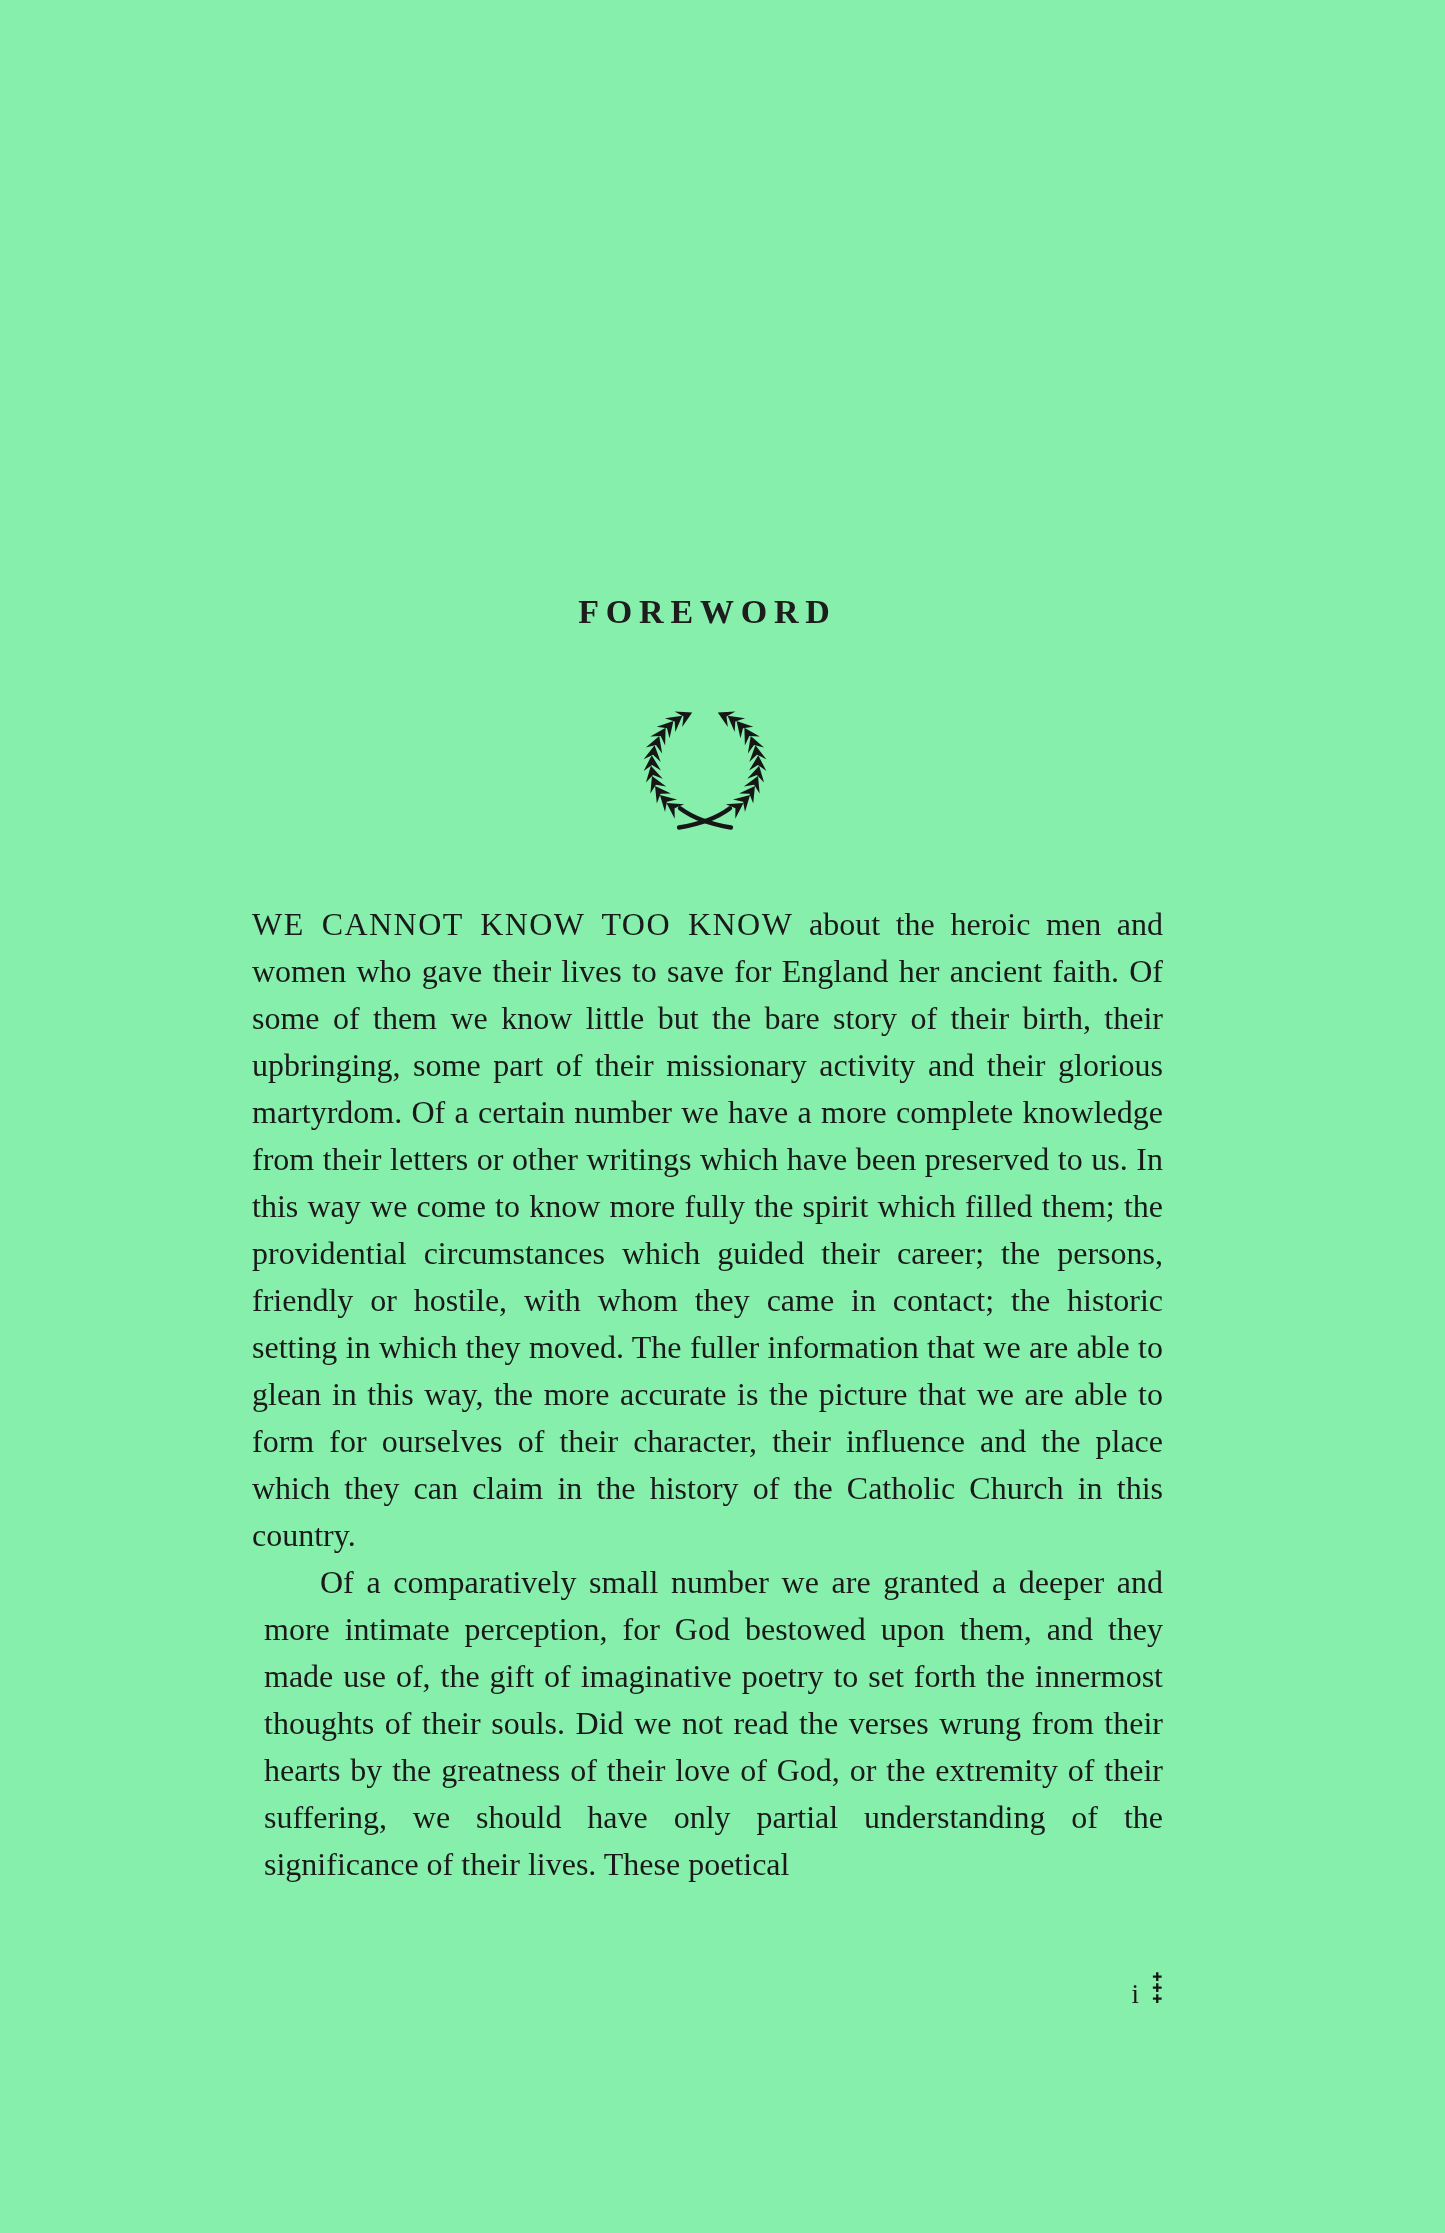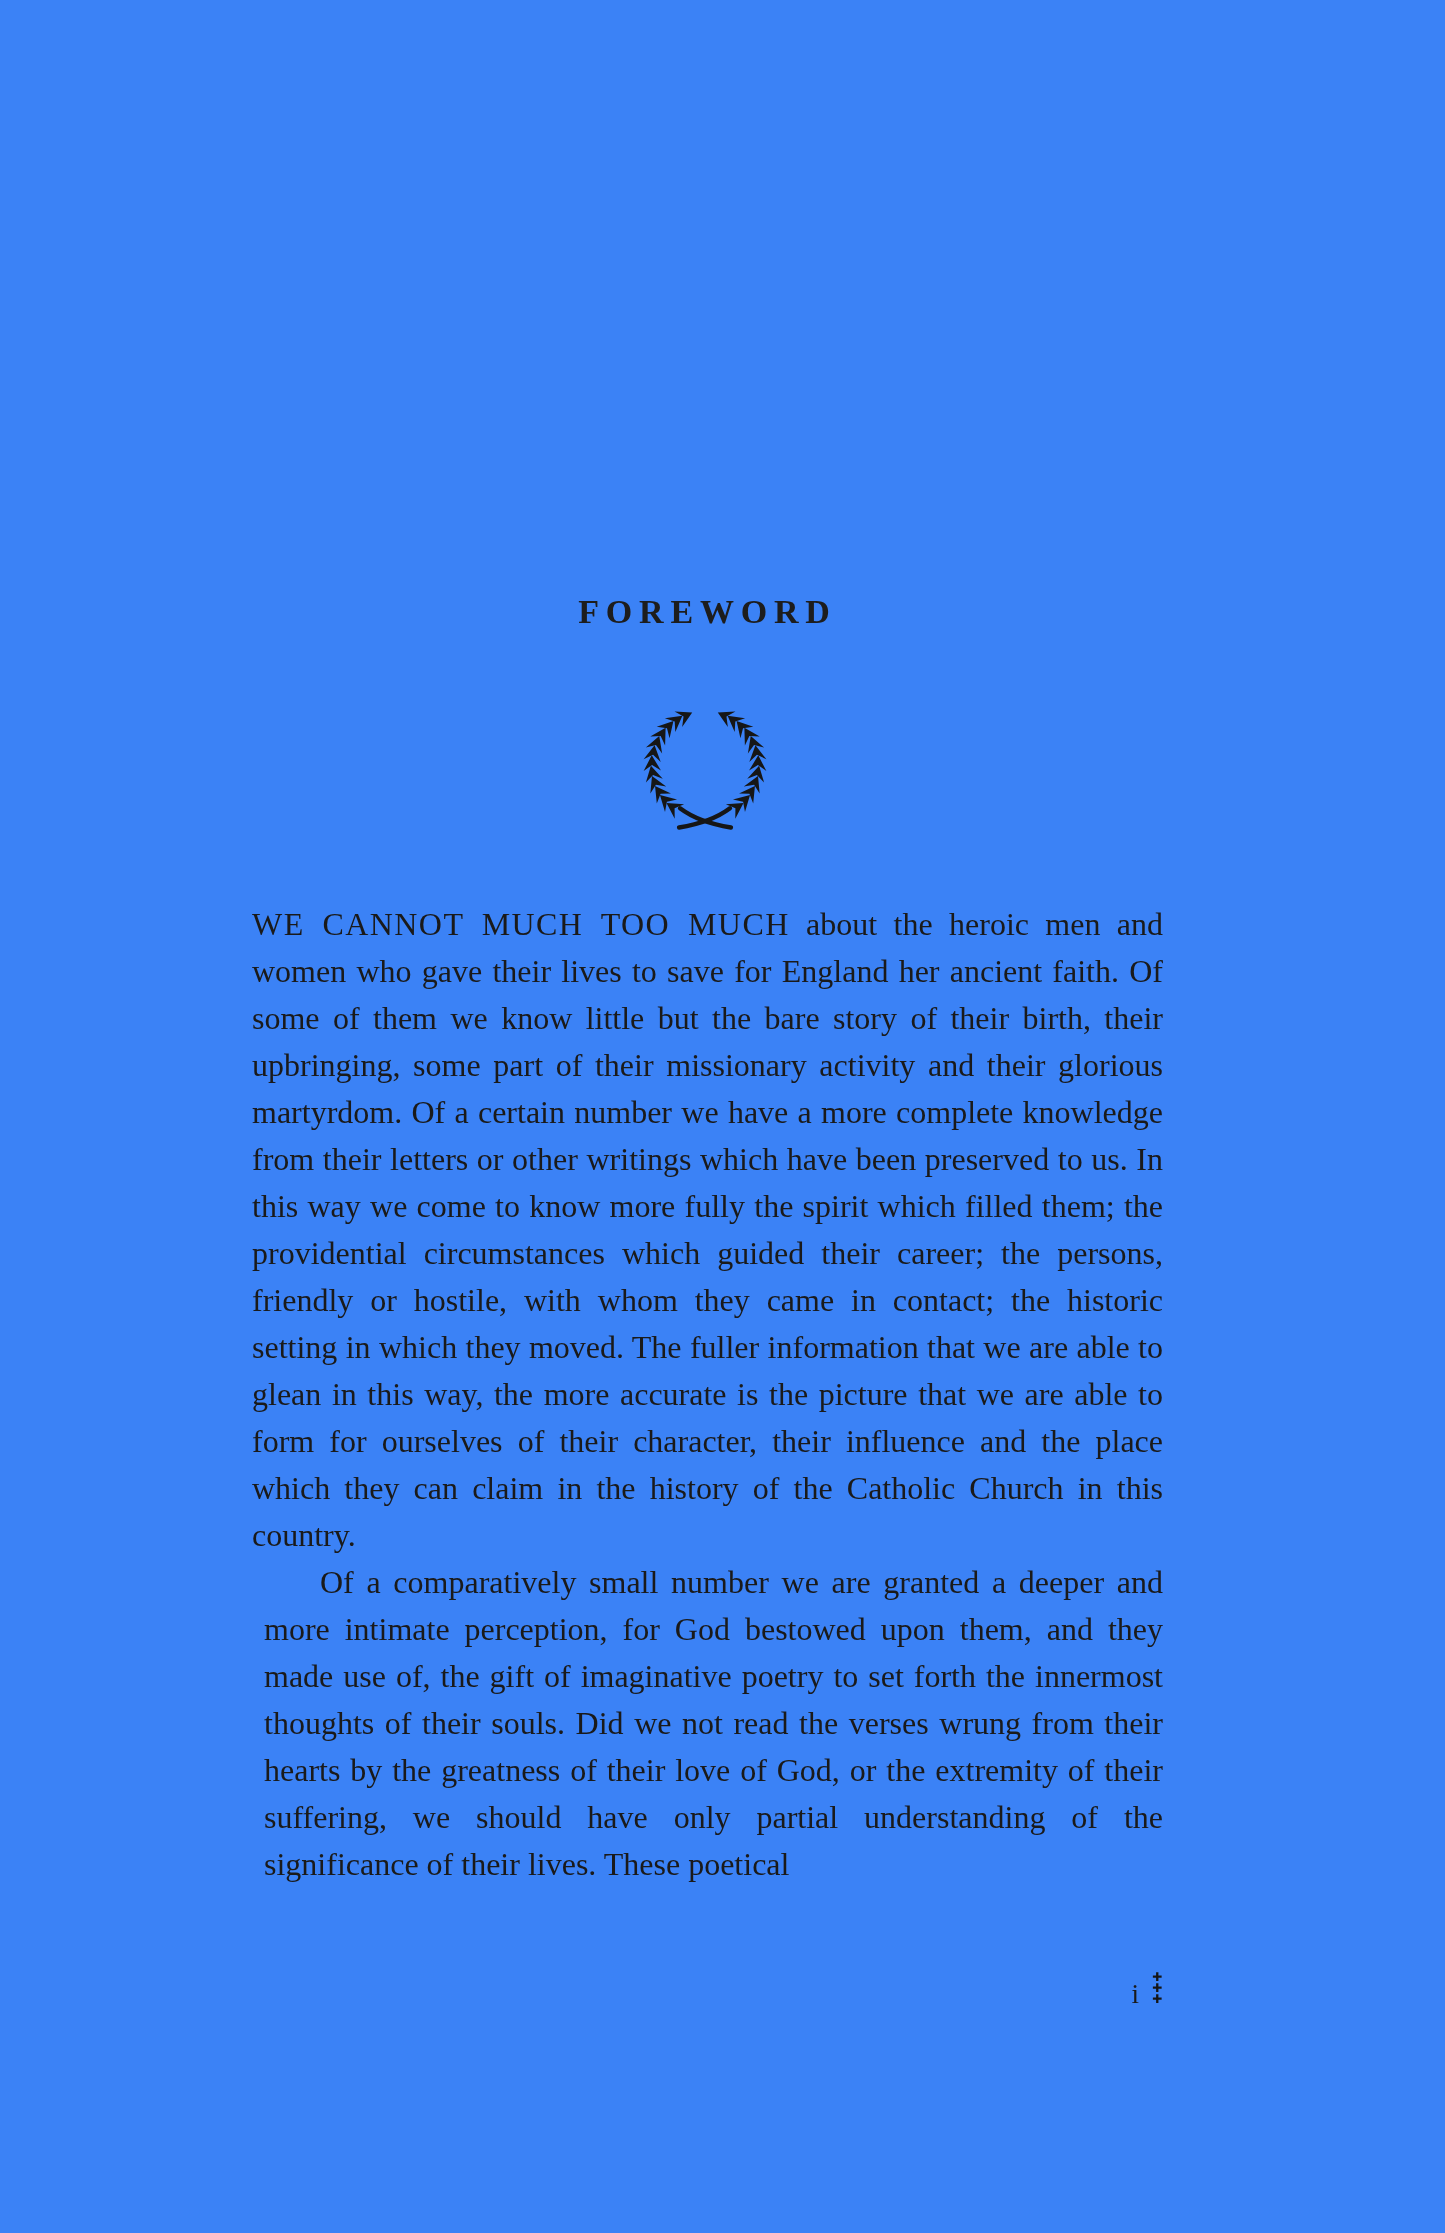--- a/index.html
+++ b/index.html
@@ -4,21 +4,21 @@
 <style>
   html, body {
     margin: 0;
     padding: 0;
     background: #ffffff;
   }
   .page {
     position: relative;
     width: 1445px;
     height: 2233px;
-    background: #3b82f6;
+    background: #86efac;
     font-family: "Liberation Serif", serif;
     color: #1a1a1a;
     overflow: hidden;
   }
   .title {
     position: absolute;
     left: 252px;
     top: 570px;
     width: 911px;
     text-align: center;
@@ -123,21 +123,21 @@
       <use href="#leafL" transform="rotate(-136)"></use>
       <use href="#leafL" transform="rotate(-147)"></use>
 
       <path d="M -26 45 C -10 57, 8 62, 27 65" fill="none" stroke="#161616" stroke-width="4.5" stroke-linecap="round"></path>
       <path d="M 26 45 C 10 57, -8 62, -27 65" fill="none" stroke="#161616" stroke-width="4.5" stroke-linecap="round"></path>
     </svg>
   </div>
 
   <div class="body-text">
     <p>
-      <span class="lead-in">WE CANNOT MUCH TOO MUCH</span>
+      <span class="lead-in">WE CANNOT KNOW TOO KNOW</span>
       <span>about the heroic men and women who gave their lives to save for England her ancient faith. Of some of them we know little but the bare story of their birth, their upbringing, some part of their missionary activity and their glorious martyrdom. Of a certain number we have a more complete knowledge from their letters or other writings which have been preserved to us. In this way we come to know more fully the spirit which filled them; the providential circumstances which guided their career; the persons, friendly or hostile, with whom they came in contact; the historic setting in which they moved. The fuller information that we are able to glean in this way, the more accurate is the picture that we are able to form for ourselves of their character, their influence and the place which they can claim in the history of the Catholic Church in this country.</span>
     </p>
     <p class="indented">Of a comparatively small number we are granted a deeper and more intimate perception, for God bestowed upon them, and they made use of, the gift of imaginative poetry to set forth the innermost thoughts of their souls. Did we not read the verses wrung from their hearts by the greatness of their love of God, or the extremity of their suffering, we should have only partial understanding of the significance of their lives. These poetical</p>
   </div>
 
   <div class="footer">
     <span class="page-number">i</span>
     <span class="cross-marks">
       <span>✚</span>
       <span>✚</span>

